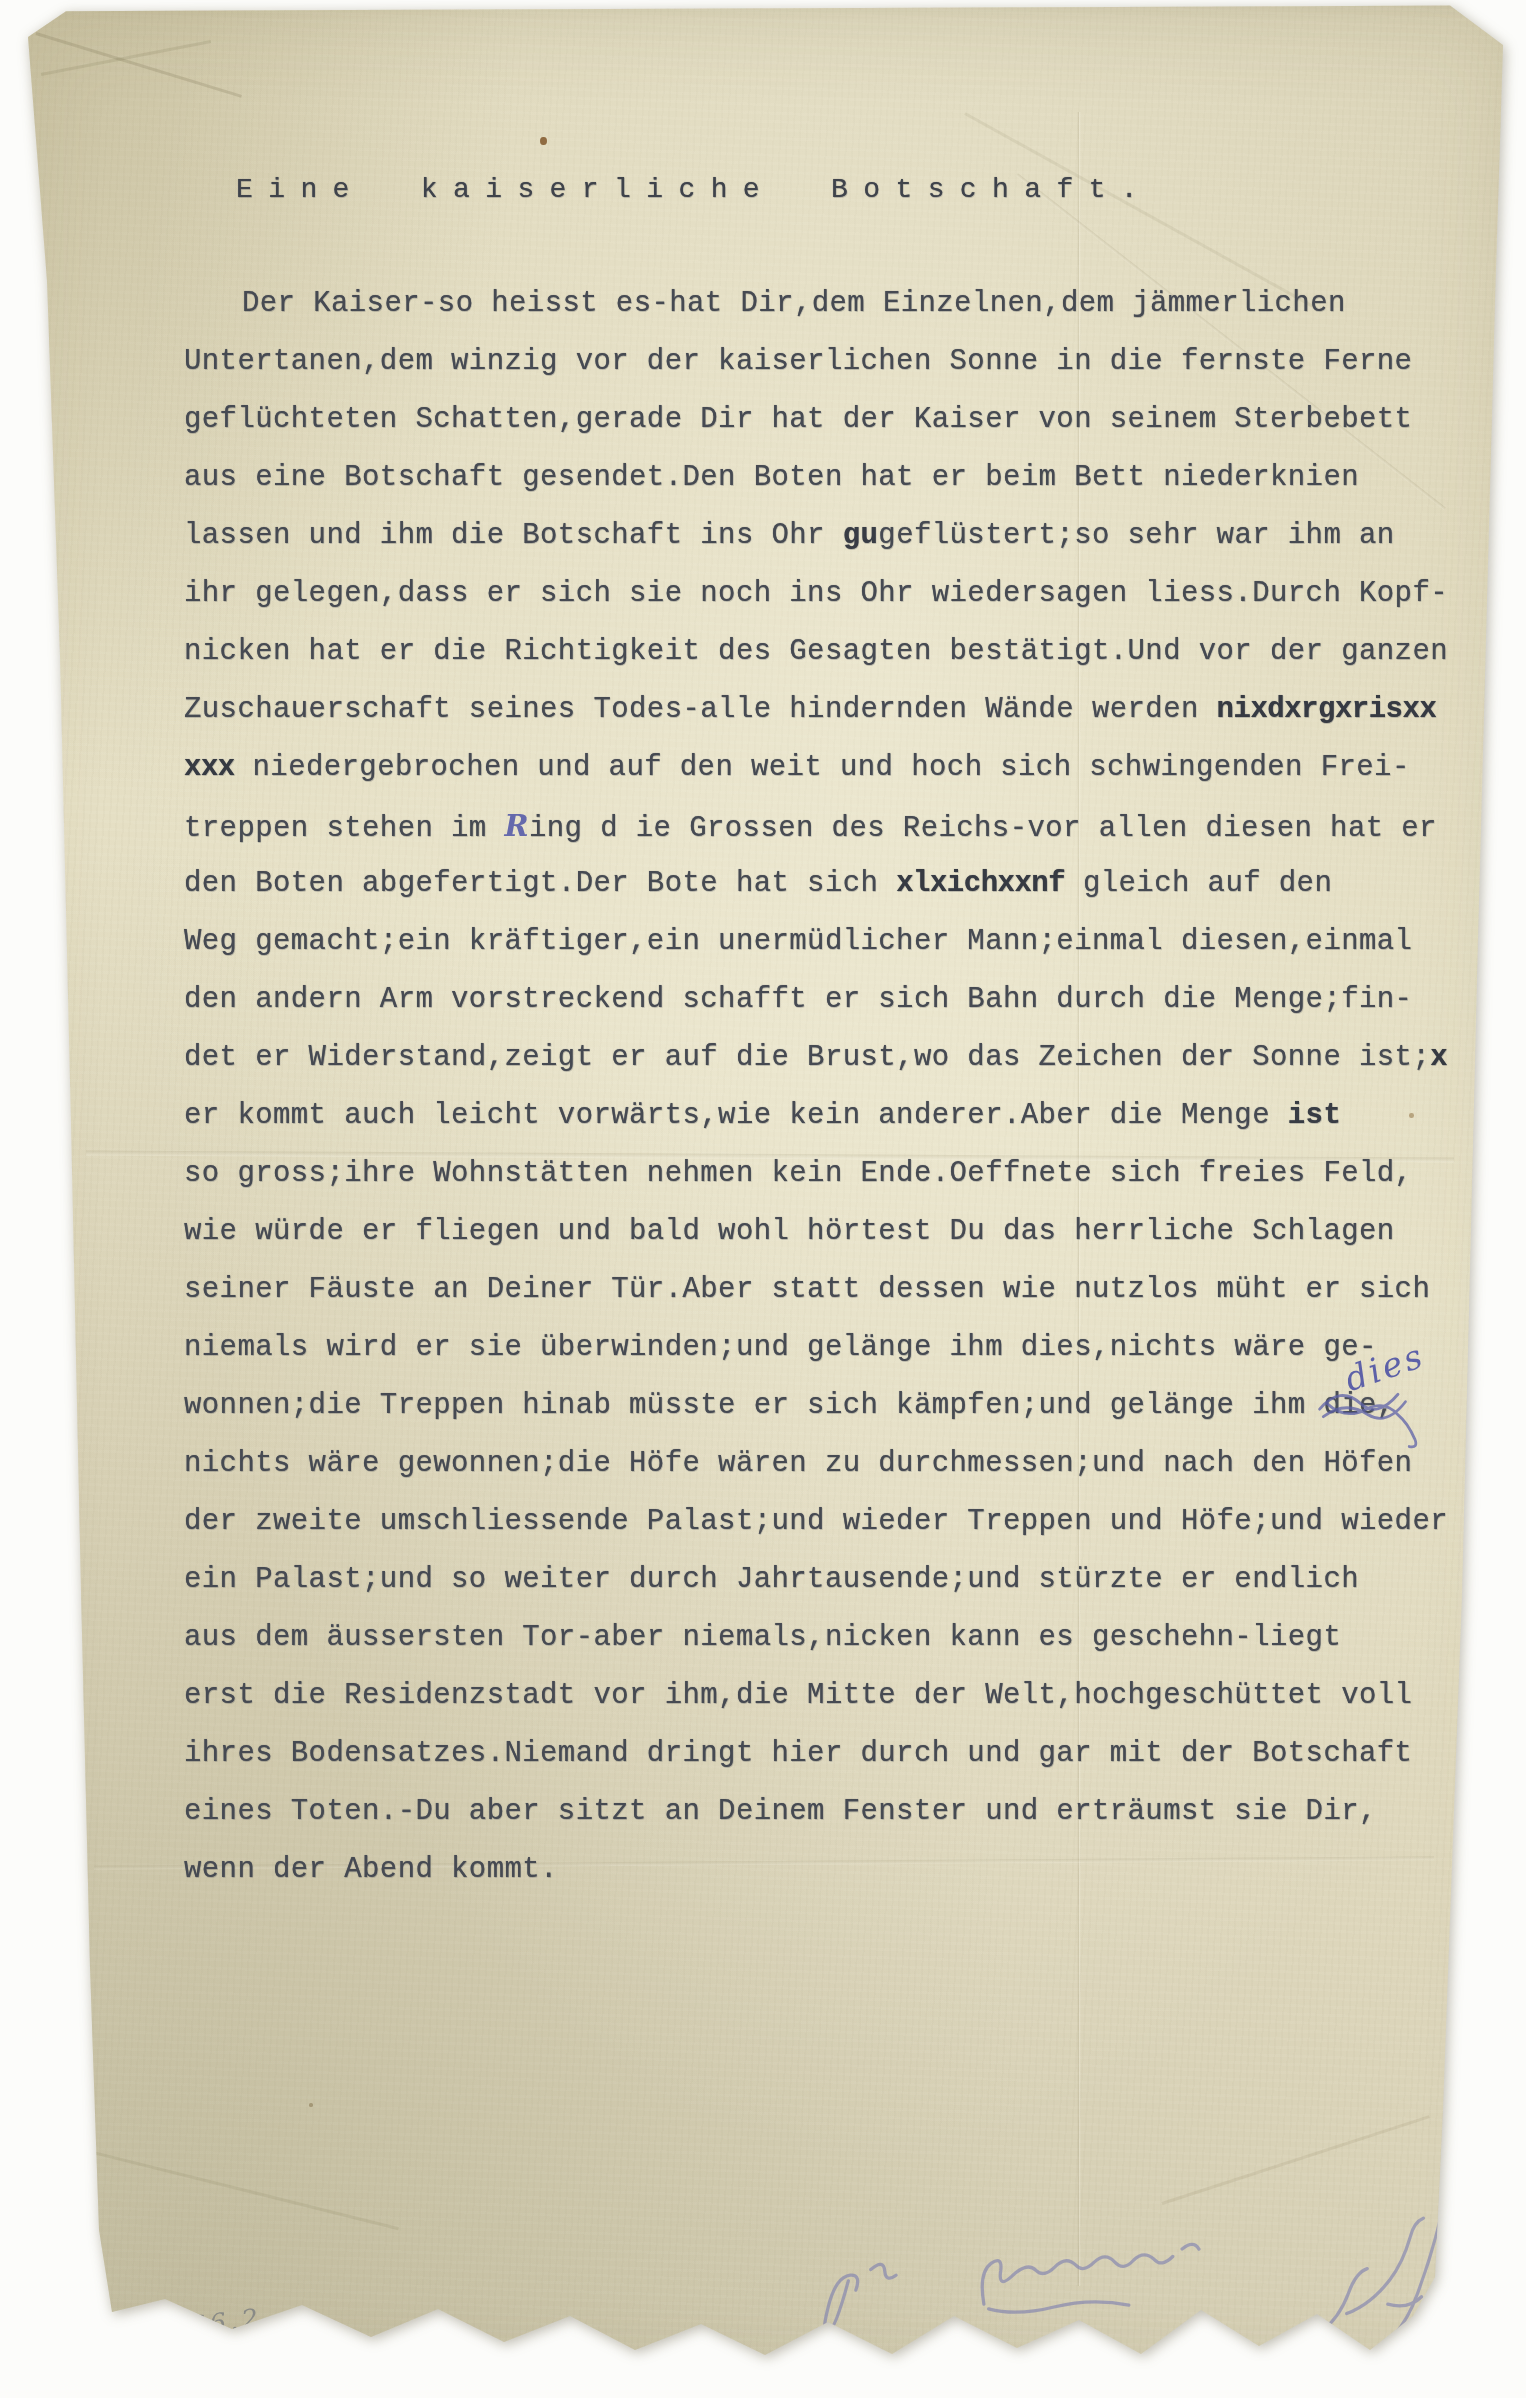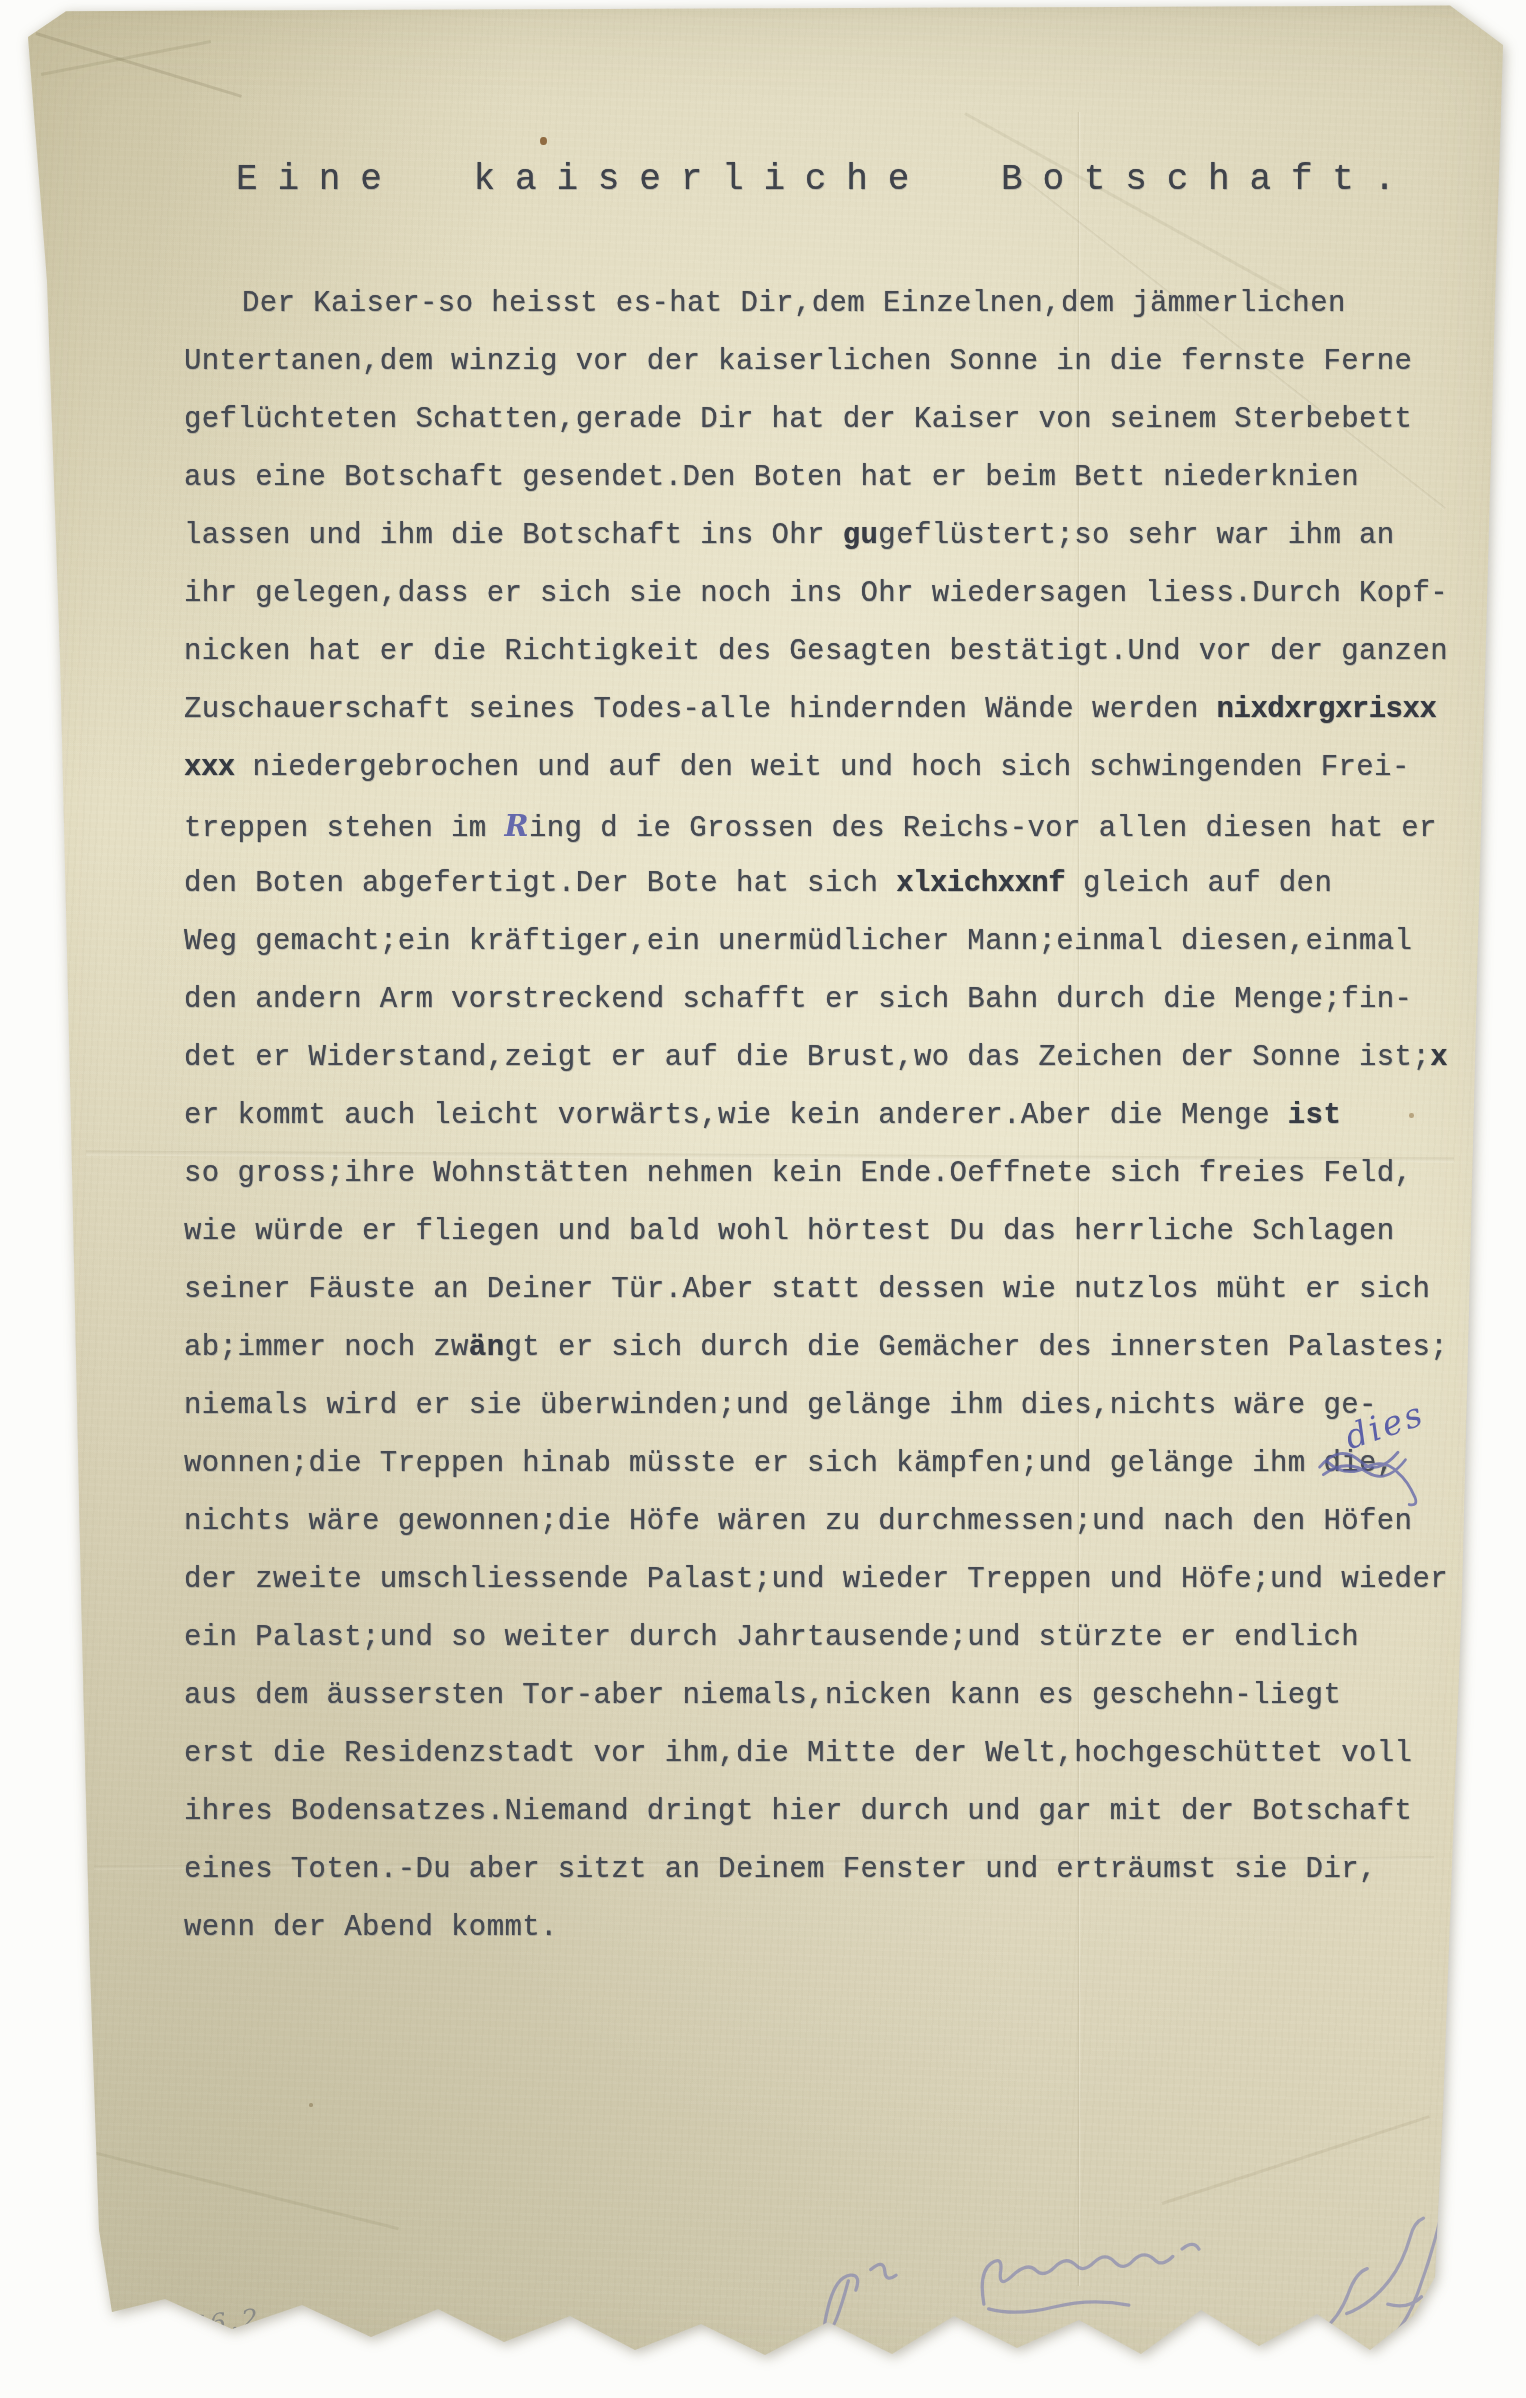--- a/index.html
+++ b/index.html
@@ -30,22 +30,22 @@
   .c-d3{left:89px;top:2150px;width:319px;height:2.8px;transform:rotate(14deg);transform-origin:left center;background:rgba(133,123,88,.16);}
   .c-d4{left:36px;top:32px;width:215px;height:2.8px;transform:rotate(17deg);transform-origin:left center;background:rgba(120,110,76,.22);}
   .c-d5{left:41px;top:73px;width:173px;height:2.8px;transform:rotate(-11deg);transform-origin:left center;background:rgba(120,110,76,.17);}
   .c-d6{left:1162px;top:2202px;width:281px;height:2.8px;transform:rotate(-18deg);transform-origin:left center;background:rgba(133,123,88,.14);}
   .speck{position:absolute;border-radius:50%;}
   .sp1{left:540px;top:137px;width:6.6px;height:8.4px;background:#7a4f22;opacity:.8;}
   .sp2{left:1409px;top:1113px;width:4.7px;height:4.7px;background:#8a6a3a;opacity:.5;}
   .sp3{left:309px;top:2103px;width:3.7px;height:3.7px;background:#7d6c45;opacity:.5;}
 
   .title{
-    position:absolute;left:236px;top:159px;
-    font-size:36px;letter-spacing:.55em;word-spacing:.85em;
+    position:absolute;left:236px;top:174px;
+    font-size:28px;letter-spacing:.55em;word-spacing:.85em;
     color:#3f434b;white-space:pre;
     text-shadow:0 0 0.9px rgba(66,70,82,.75),0.6px 0.6px 0 rgba(66,70,82,.22);
   }
   .typescript{position:absolute;left:184px;top:275px;width:1293px;}
   .line{
     white-space:pre;height:58px;line-height:58px;position:relative;
     font-size:29px;letter-spacing:0.4px;color:#464a52;
     text-shadow:0 0 0.9px rgba(68,72,84,.72),0.6px 0.6px 0 rgba(68,72,84,.22);
   }
   .line.indent{padding-left:58px;}
@@ -99,21 +99,20 @@
         <div class="line"><span class="seg-x">xxx</span><span> niedergebrochen und auf den weit und hoch sich schwingenden Frei-</span></div>
         <div class="line"><span>treppen stehen im </span><span class="seg-hand">R</span><span>ing d ie Grossen des Reichs-vor allen diesen hat er</span></div>
         <div class="line"><span>den Boten abgefertigt.Der Bote hat sich </span><span class="seg-x">xlxichxxnf</span><span> gleich auf den</span></div>
         <div class="line"><span>Weg gemacht;ein kräftiger,ein unermüdlicher Mann;einmal diesen,einmal</span></div>
         <div class="line"><span>den andern Arm vorstreckend schafft er sich Bahn durch die Menge;fin-</span></div>
         <div class="line"><span>det er Widerstand,zeigt er auf die Brust,wo das Zeichen der Sonne ist;</span><span class="seg-x">x</span></div>
         <div class="line"><span>er kommt auch leicht vorwärts,wie kein anderer.Aber die Menge </span><span class="seg-b">ist</span></div>
         <div class="line"><span>so gross;ihre Wohnstätten nehmen kein Ende.Oeffnete sich freies Feld,</span></div>
         <div class="line"><span>wie würde er fliegen und bald wohl hörtest Du das herrliche Schlagen</span></div>
         <div class="line"><span>seiner Fäuste an Deiner Tür.Aber statt dessen wie nutzlos müht er sich</span></div>
-        <div class="line"><span>ab;immer noch zw</span><span class="seg-b">än</span><span>gt er sich durch die Gemächer des innersten Palastes;</span></div>
         <div class="line"><span>niemals wird er sie überwinden;und gelänge ihm dies,nichts wäre ge-</span></div>
         <div class="line"><span>wonnen;die Treppen hinab müsste er sich kämpfen;und gelänge ihm </span><span class="seg-scrib">die,<svg class="scrib-overlay" width="112" height="66" viewBox="0 0 120 70">
               <path d="M6,32 q22,-26 44,-6 q18,16 40,-10 M10,40 q24,-18 48,-2 q20,12 40,-14 M14,26 q20,18 42,6 q20,-10 34,6 q10,8 18,26 q4,10 -6,8" fill="none" stroke="#5d61a8" stroke-width="3" opacity="0.75" stroke-linecap="round"></path>
             </svg></span><span class="seg-hand-dies">dies</span></div>
         <div class="line"><span>nichts wäre gewonnen;die Höfe wären zu durchmessen;und nach den Höfen</span></div>
         <div class="line"><span>der zweite umschliessende Palast;und wieder Treppen und Höfe;und wieder</span></div>
         <div class="line"><span>ein Palast;und so weiter durch Jahrtausende;und stürzte er endlich</span></div>
         <div class="line"><span>aus dem äussersten Tor-aber niemals,nicken kann es geschehn-liegt</span></div>
         <div class="line"><span>erst die Residenzstadt vor ihm,die Mitte der Welt,hochgeschüttet voll</span></div>
         <div class="line"><span>ihres Bodensatzes.Niemand dringt hier durch und gar mit der Botschaft</span></div>

